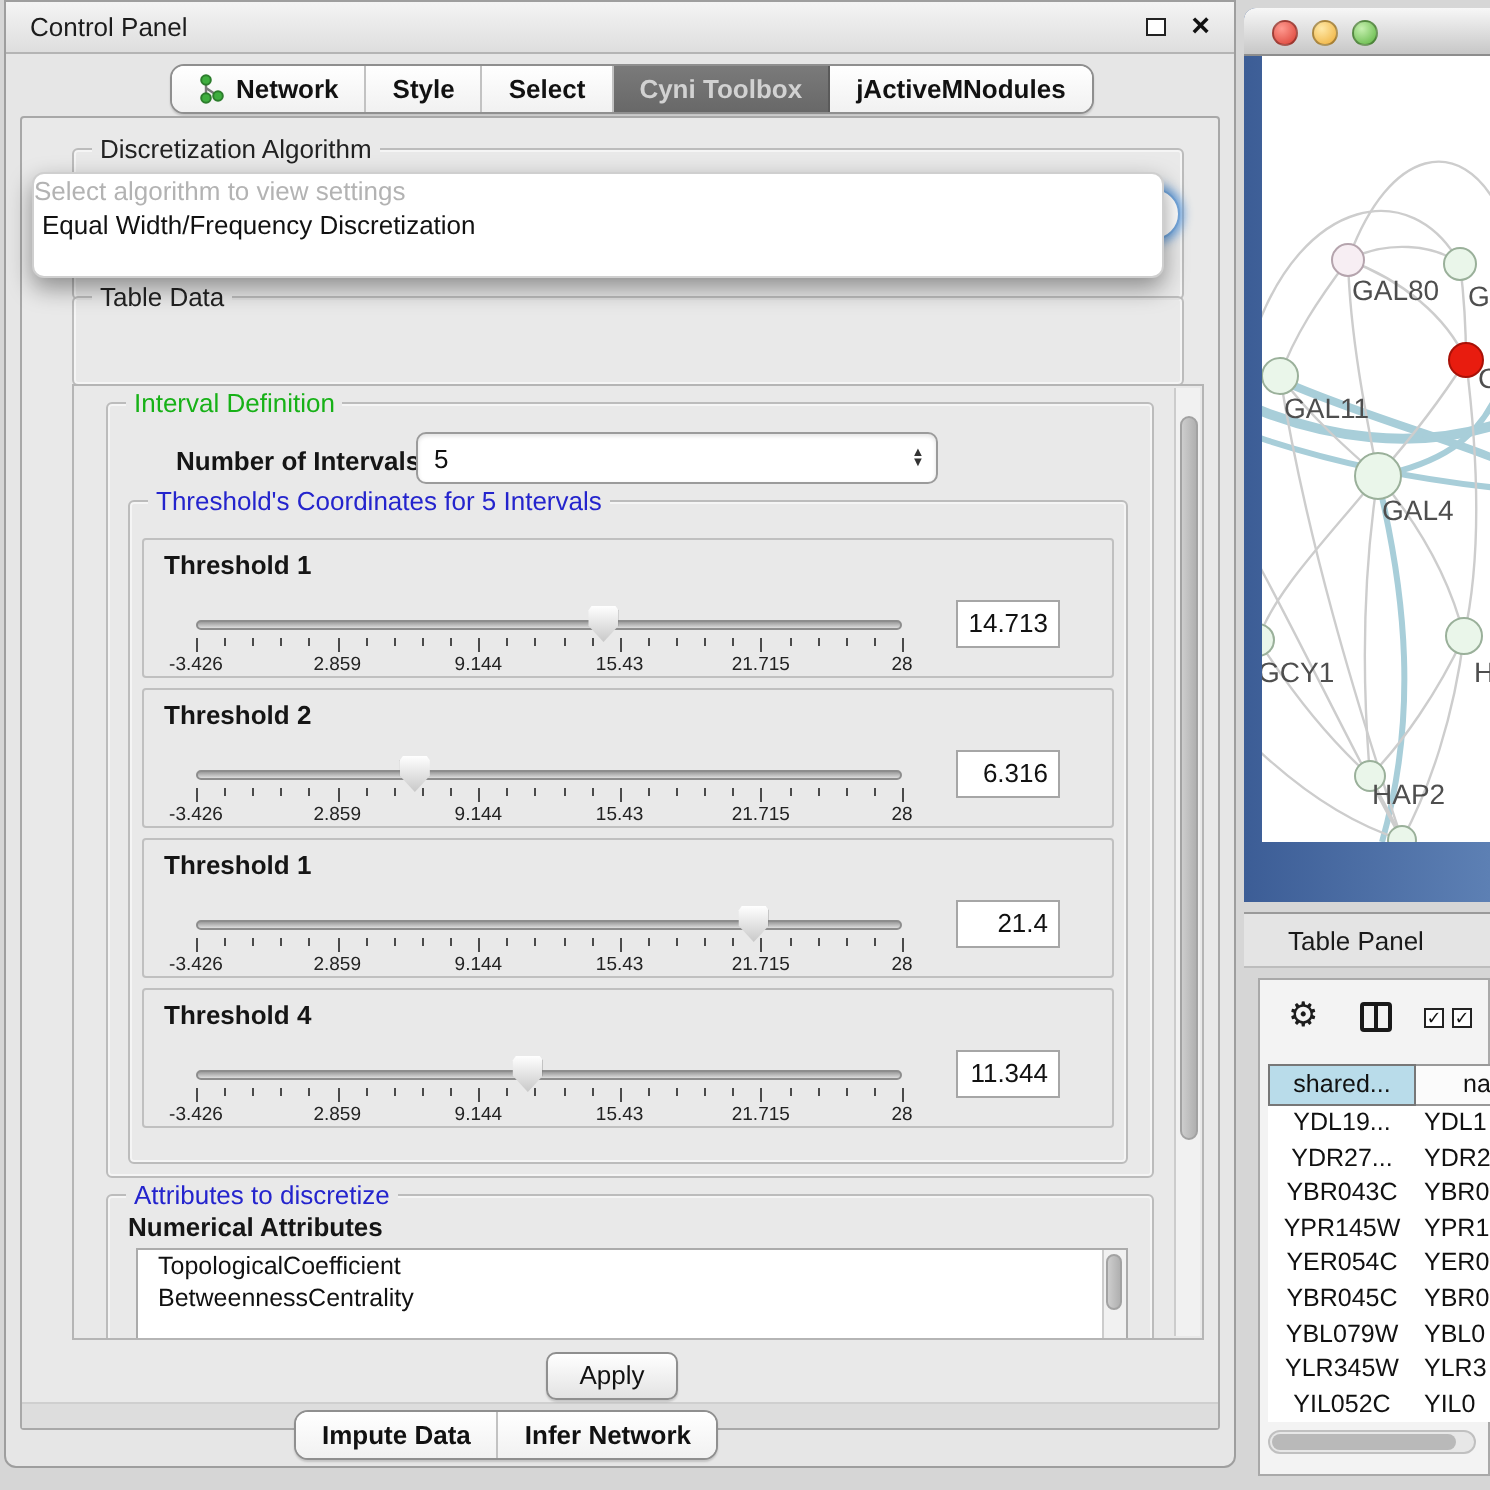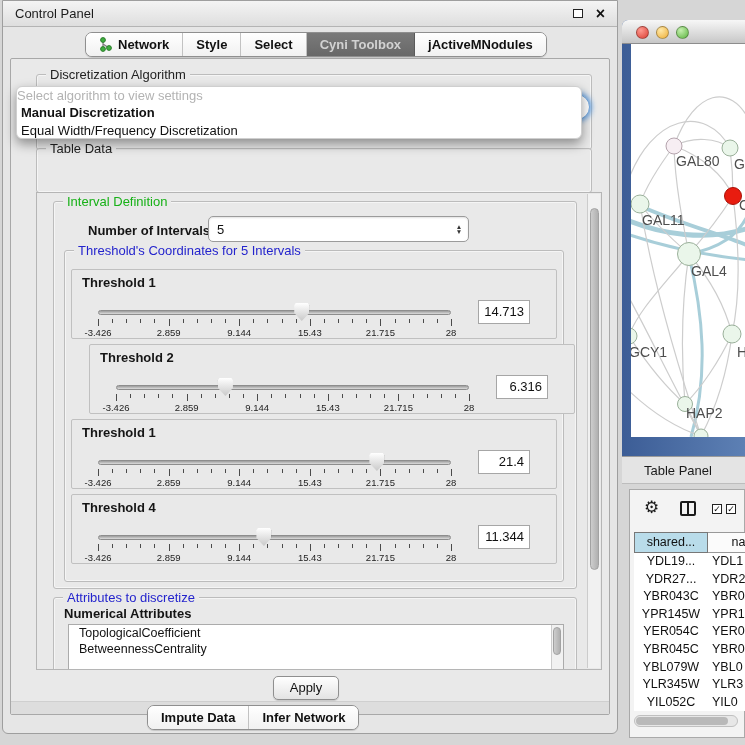--- a/index.html
+++ b/index.html
@@ -91,21 +91,21 @@
   .attr-item { height:16px; font-size:12.5px; color:#111; padding-left:10px; line-height:16px; white-space:nowrap; }
   #attr-vscroll { right:0; top:0; width:12px; height:58px; }
   #attr-vthumb { left:1px; top:2px; width:8px; height:28px; }
 
   #apply-btn { left:262px; top:617px; width:66px; height:24px; border-radius:5px;
     background:linear-gradient(#ffffff,#e3e3e3); border:1px solid #8f8f8f;
     font-size:13px; color:#111; text-align:center; line-height:22px; box-shadow:0 1px 1px rgba(0,0,0,.15); }
   #content-footer { left:0; right:0; top:642px; height:13px; background:#dddddd; border-top:1px solid #cfcfcf; }
 
   
-  #net-window { left:622px; top:20px; width:123px; height:447px;
+  #net-window { left:622px; top:4px; width:123px; height:447px;
     background:linear-gradient(90deg,#3c5d96,#5d80b4); border-radius:6px 0 0 0; }
   #net-titlebar { left:0; top:0; right:0; height:24px; border-radius:6px 0 0 0;
     background:linear-gradient(#f7f7f7,#c7c7c7); border-bottom:1px solid #8d8d8d; }
   .light { position:absolute; top:6px; width:13px; height:13px; border-radius:50%; border:1px solid rgba(0,0,0,.3); }
   #light-red { left:14px; background:radial-gradient(circle at 35% 30%,#ff9a90,#da3e33); }
   #light-yellow { left:34px; background:radial-gradient(circle at 35% 30%,#ffe9a8,#eeae38); }
   #light-green { left:54px; background:radial-gradient(circle at 35% 30%,#c6f0b0,#5cb43f); }
   #net-canvas { left:9px; top:24px; width:114px; height:393px; background:#fff; overflow:hidden; }
   #net-canvas svg { display:block; }
 
@@ -175,21 +175,20 @@
   <div class="abs" id="cp-content">
 
     <div class="group" id="algo-group">
       <span class="legend">Discretization Algorithm</span>
     </div>
     <div class="abs" id="combo-remnant"></div>
 
     <div class="abs" id="algo-popup">
       <div id="popup-placeholder">Select algorithm to view settings</div>
       <div id="popup-options">
-          <div class="popup-opt sel">Manual Discretization</div>
           <div class="popup-opt">Equal Width/Frequency Discretization</div>
         </div>
     </div>
 
     <div class="group" id="tabledata-group">
       <span class="legend">Table Data</span>
     </div>
 
     <div class="abs" id="scroll-container">
       <div class="group" id="interval-group">
@@ -236,21 +235,21 @@
                 <div class="tick-label" style="left: 286.4px;">21.715</div>
                 <div class="tick minor" style="left: 322.52px;"></div>
                 <div class="tick minor" style="left: 336.64px;"></div>
                 <div class="tick minor" style="left: 350.76px;"></div>
                 <div class="tick minor" style="left: 364.88px;"></div>
                 <div class="tick major" style="left: 379px;"></div>
                 <div class="tick-label" style="left: 357px;">28</div>
                 <div class="sl-thumb" style="left: 222.251px;"></div>
                 <div class="thr-value">14.713</div>
               </div>
-              <div class="thr-panel" style="top: 93px; margin-left: 18px;">
+              <div class="thr-panel" style="top: 93px;">
                 <div class="thr-label">Threshold 2</div>
                 <div class="track"></div>
                 <div class="tick major" style="left: 26px;"></div>
                 <div class="tick-label" style="left: 4px;">-3.426</div>
                 <div class="tick minor" style="left: 40.12px;"></div>
                 <div class="tick minor" style="left: 54.24px;"></div>
                 <div class="tick minor" style="left: 68.36px;"></div>
                 <div class="tick minor" style="left: 82.48px;"></div>
                 <div class="tick major" style="left: 96.6px;"></div>
                 <div class="tick-label" style="left: 74.6px;">2.859</div>

